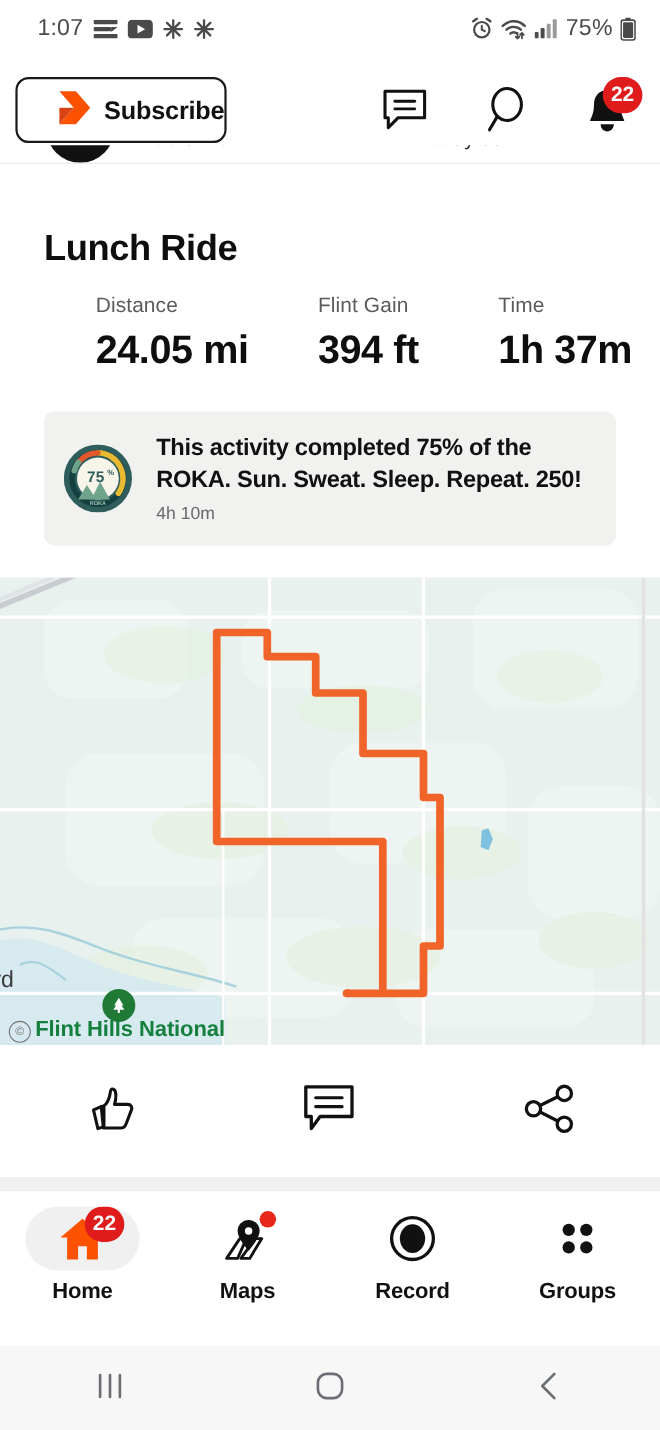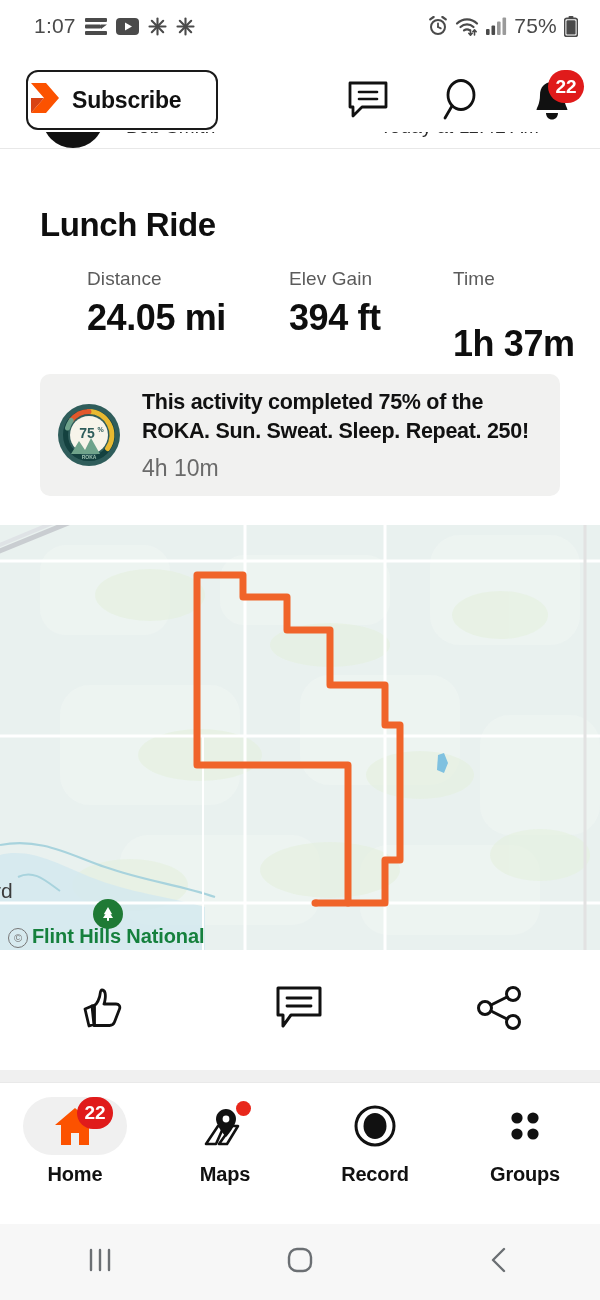--- a/index.html
+++ b/index.html
@@ -22,23 +22,23 @@
   .sb-right { display:flex; align-items:center; gap:7px; }
   .sb-pct { font-size:21px; color:#4a4a4a; letter-spacing:.2px; }
   .sb-ico { display:flex; align-items:center; }
 
   
   .appheader {
     position:absolute; top:52px; left:0; width:600px; height:96px;
     display:flex; align-items:center; background:#fff;
   }
   .subscribe-btn {
-    margin-left:26px; height:60px; width:192px;
+    margin-left:14px; height:60px; width:192px;
     border:2px solid #1a1a1a; border-radius:12px;
-    display:flex; align-items:center; justify-content:flex-start; gap:12px;
+    display:flex; align-items:center; justify-content:flex-end; gap:12px;
     background:#fff; cursor:pointer;
   }
   .subscribe-label { font-size:23px; font-weight:700; color:#111; letter-spacing:-.2px; }
   .header-actions {
     margin-left:auto; display:flex; align-items:center; gap:48px; padding-right:26px;
   }
   .hdr-ico { position:relative; width:44px; height:44px; display:flex; align-items:center; justify-content:center; cursor:pointer; }
   .bell-badge {
     position:absolute; top:-8px; right:-10px;
     min-width:36px; height:33px; padding:0 6px;
@@ -65,34 +65,34 @@
 
   
   .activity-title {
     position:absolute; top:206px; left:40px;
     font-size:33px; font-weight:700; color:#0e0e0e; letter-spacing:-.4px;
   }
   .stats { position:absolute; top:268px; left:40px; display:flex; }
   .stat { display:flex; flex-direction:column;margin-left:47px; }
   .stat-0 { width:155px; }
   .stat-1 { width:117px; }
-  .stat-2 { width:140px;gap:26px; }
+  .stat-2 { width:140px; }
   .stat-label { font-size:19px; color:#5b5b5b; margin-bottom:7px; letter-spacing:.1px; }
   .stat-value { font-size:36px; font-weight:700; color:#0e0e0e; letter-spacing:-.4px; }
 
   
   .challenge {
     position:absolute; top:374px; left:40px; width:520px; height:122px;
     background:#f1f1f0; border-radius:10px;
     display:flex; align-items:center; padding:0 20px 0 18px; cursor:pointer;
   }
   .badge-wrap { width:62px; height:62px; flex:0 0 62px; margin-right:22px; }
   .challenge-text { display:flex; flex-direction:column; }
   .challenge-msg { font-size:21.5px; font-weight:700; color:#111; line-height:1.33; letter-spacing:-.3px; }
-  .challenge-sub { font-size:23px; color:#6a6a6a; margin-top:9px; }
+  .challenge-sub { font-size:16px; color:#6a6a6a; margin-top:9px; }
 
   
   .map { position:absolute; top:525px; left:0; width:600px; height:425px; overflow:hidden; background:#edf3f2; cursor:pointer; }
   .map svg { display:block; }
   .map-label {
     position:absolute; left:32px; top:925px; font-size:20px; font-weight:700;
     color:#15803d; letter-spacing:-.1px; white-space:nowrap;
   }
   .map-label-left {
     position:absolute; left:-6px; top:879px; font-size:21px; color:#3c3c3c;
@@ -271,21 +271,21 @@
   <div class="hdr-divider"></div>
 
   <div class="activity-title">Lunch Ride</div>
 
   <div class="stats">
     <div class="stat stat-0">
       <span class="stat-label">Distance</span>
       <span class="stat-value">24.05 mi</span>
     </div>
     <div class="stat stat-1">
-      <span class="stat-label">Elev Gain</span>
+      <span class="stat-label">Flint Gain</span>
       <span class="stat-value">394 ft</span>
     </div>
     <div class="stat stat-2">
       <span class="stat-label">Time</span>
       <span class="stat-value">1h 37m</span>
     </div>
   </div>
 
   <div class="challenge">
     <div class="badge-wrap">

